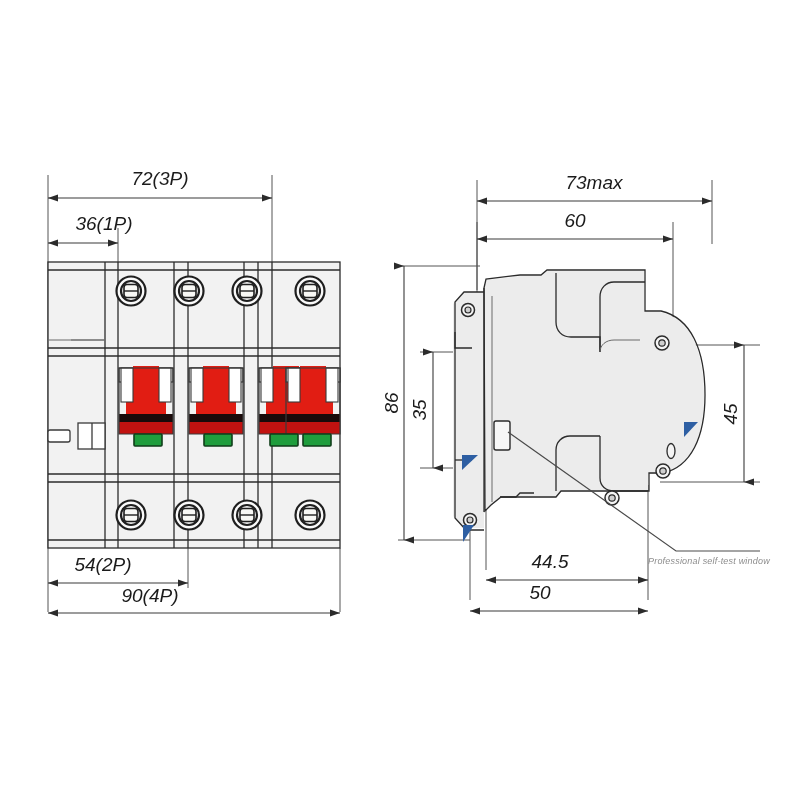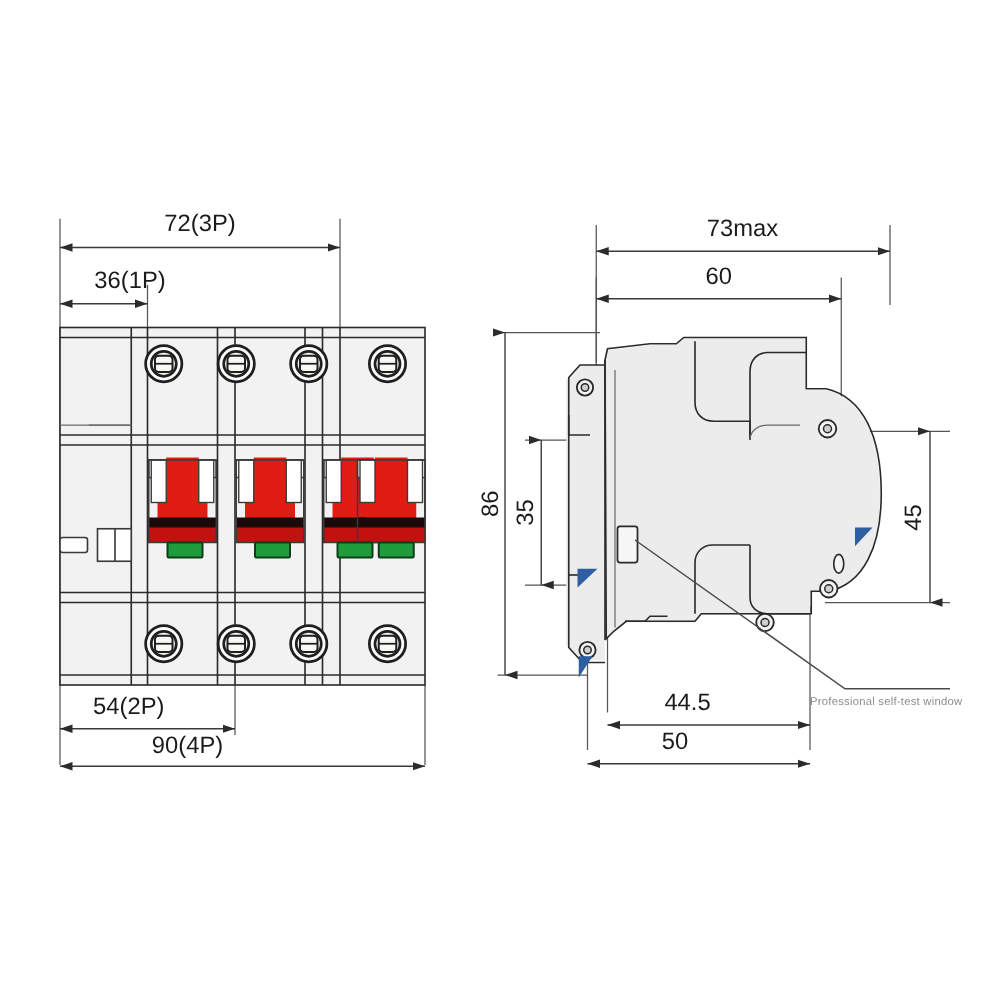--- a/index.html
+++ b/index.html
@@ -1,17 +1,17 @@
 <!DOCTYPE html>
 <html><head>
 <meta charset="utf-8">
 <style>
   html,body{margin:0;padding:0;background:#ffffff;}
   body{width:800px;height:800px;font-family:"Liberation Sans",sans-serif;overflow:hidden;}
-  #stage{position:relative;width:800px;height:800px;background:#ec4899;}
+  #stage{position:relative;width:800px;height:800px;background:#ec4899;font-style:italic;}
   svg{display:block;}
   .dimtext{font-family:"Liberation Sans",sans-serif;font-size:19px;fill:#1b1b1b;}
   .dimtext-small{font-family:"Liberation Sans",sans-serif;font-size:9px;fill:#8d8d8d;letter-spacing:.2px;}
   .dimline{stroke:#3a3a3a;stroke-width:1.1;fill:none;}
   .extline{stroke:#555;stroke-width:1;fill:none;}
   .bodyline{stroke:#2b2b2b;stroke-width:1.3;fill:none;}
   .thinline{stroke:#6a6a6a;stroke-width:1;fill:none;}
   .leader{stroke:#4a4a4a;stroke-width:1.2;fill:none;}
   .facefill{fill:#f2f2f2;}
   .sidefill{fill:#ececec;}

